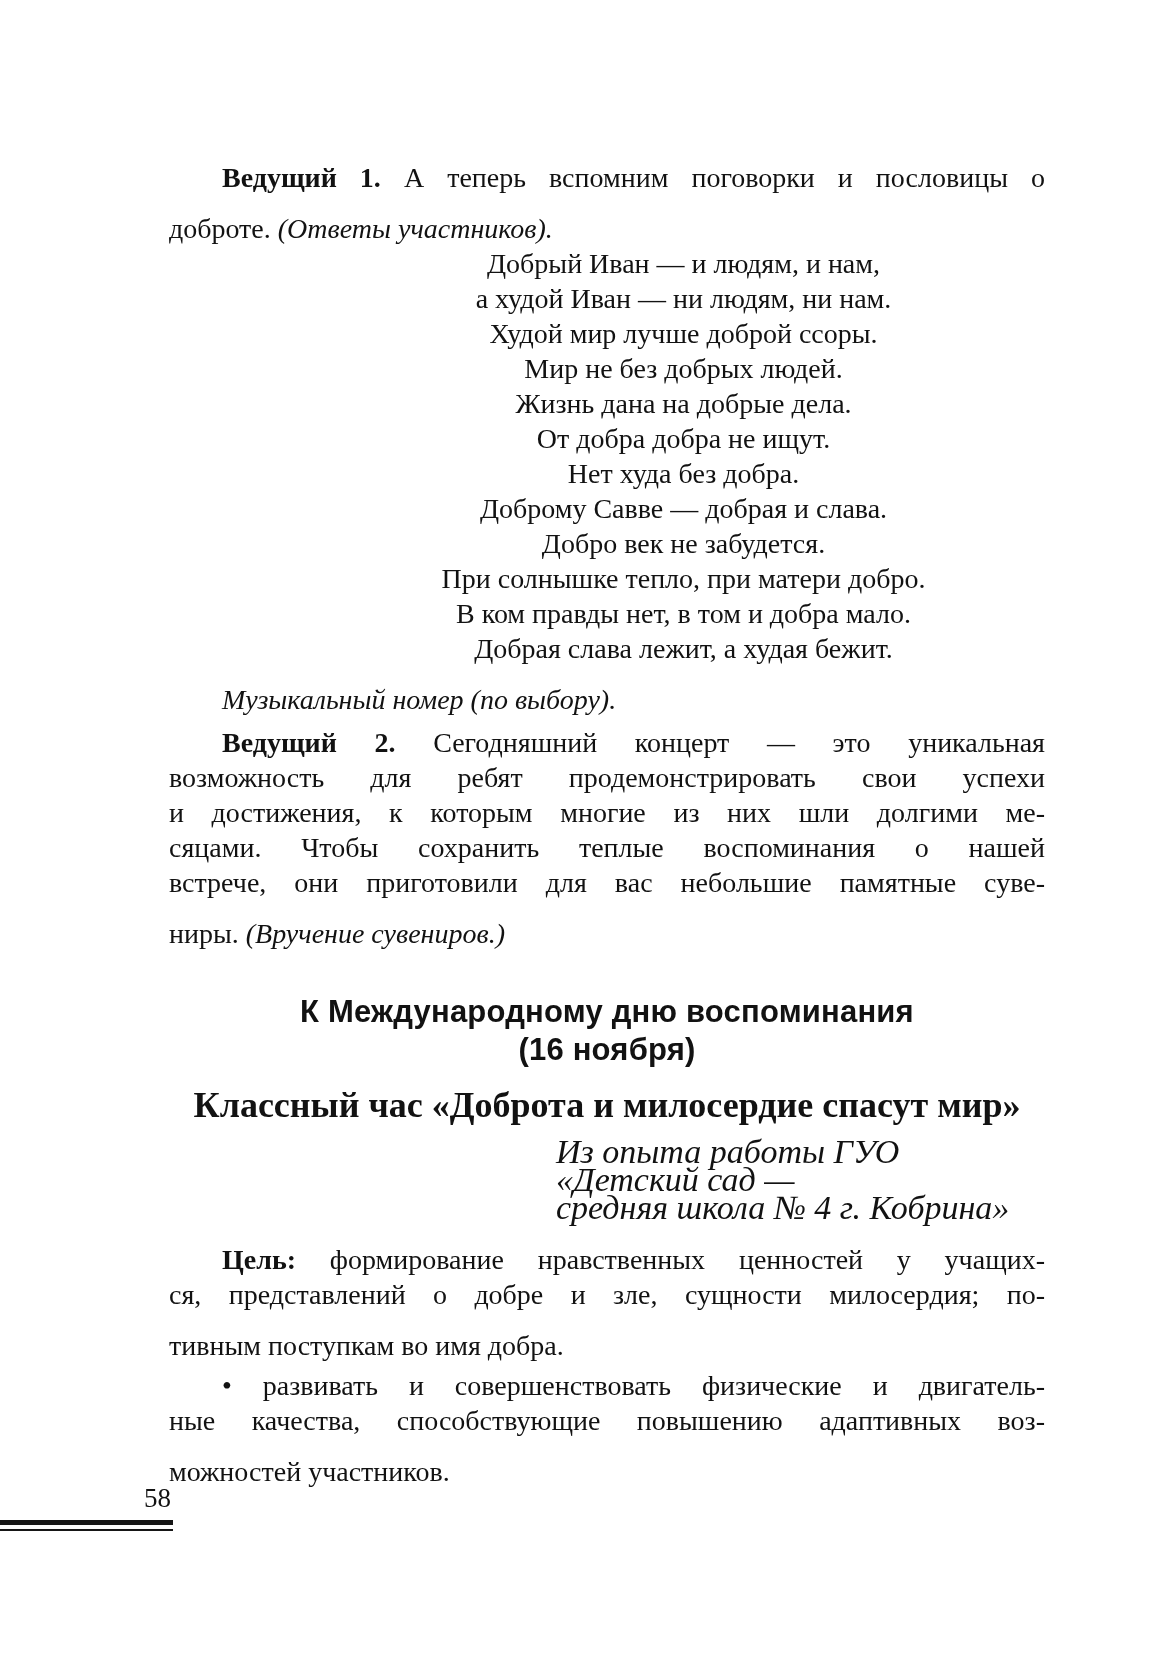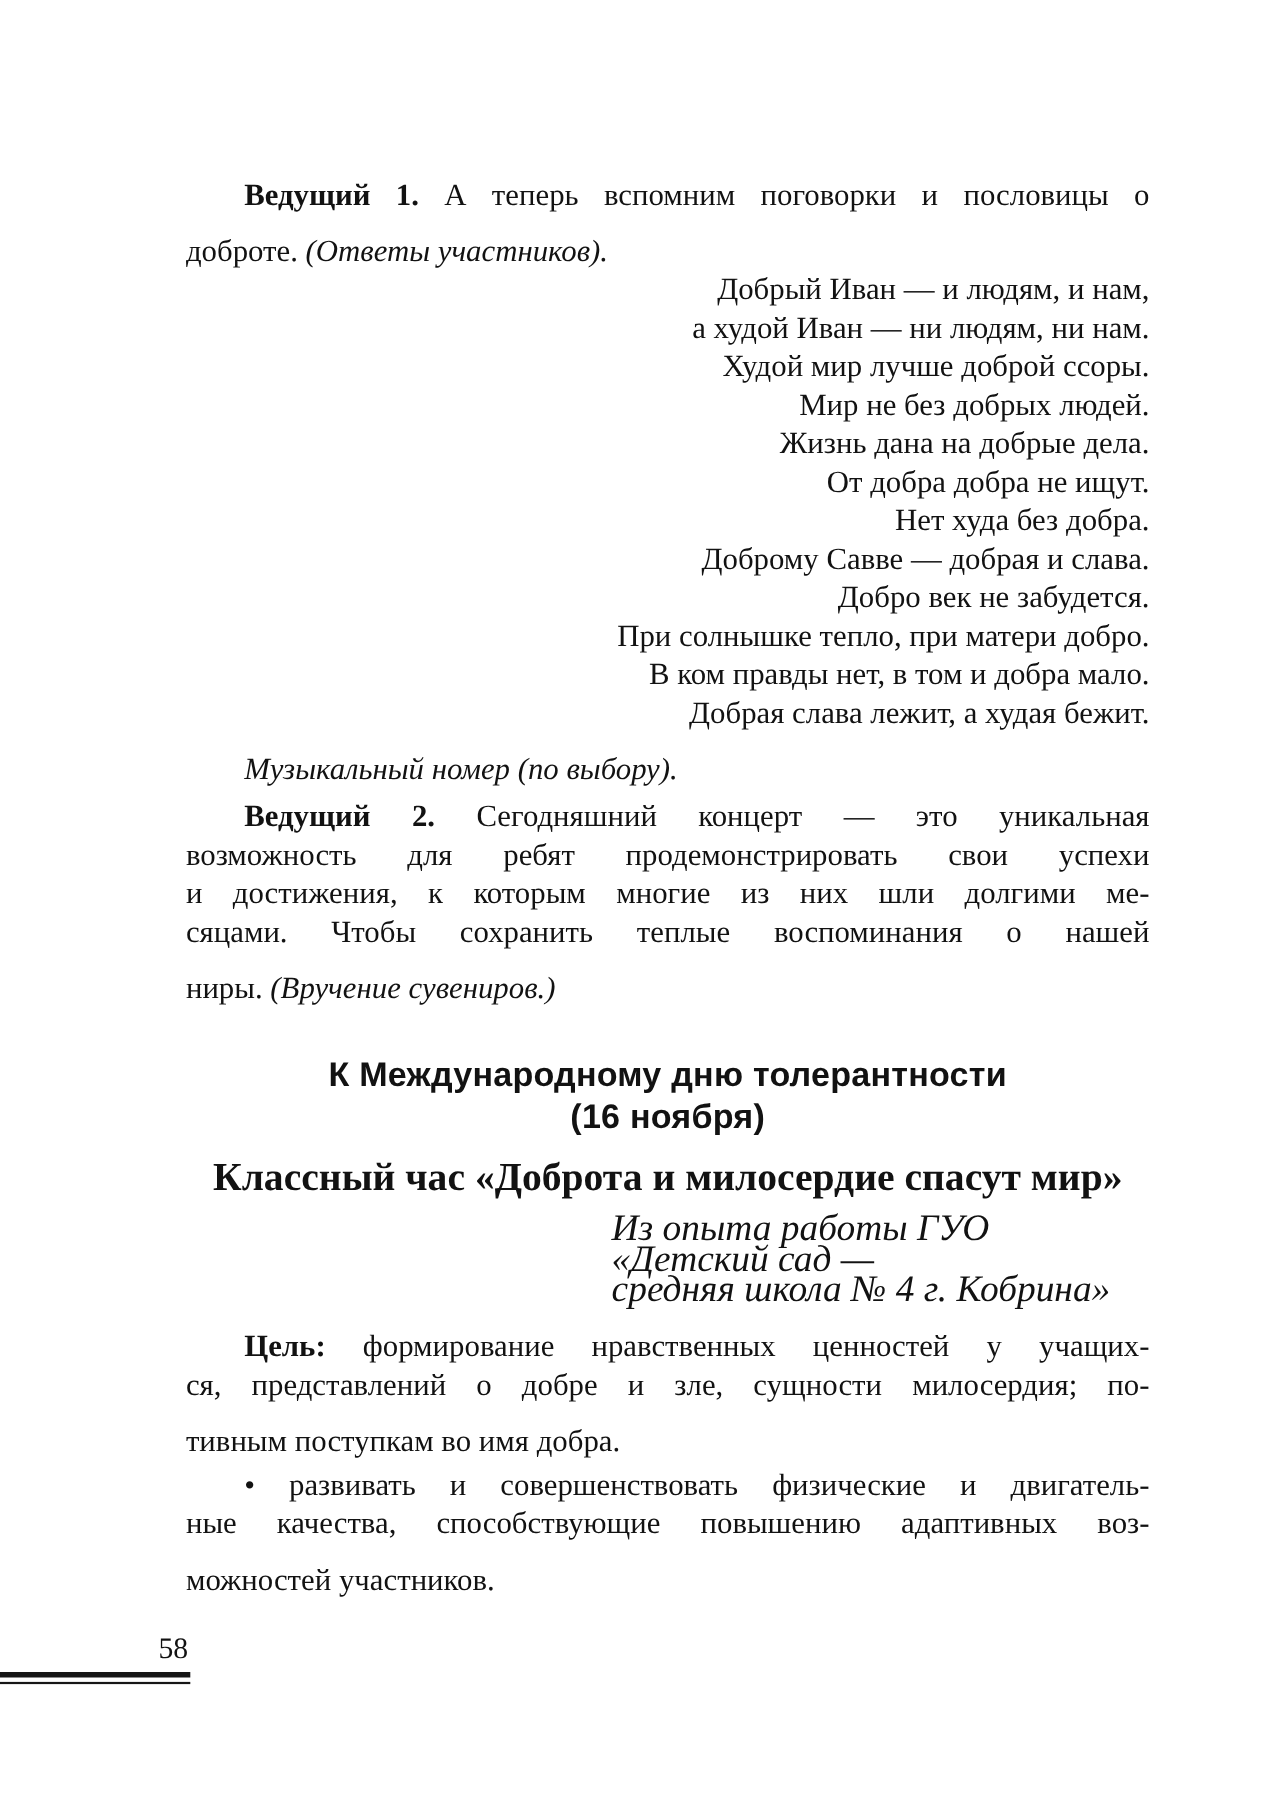--- a/index.html
+++ b/index.html
@@ -23,21 +23,21 @@
   
   .line { text-align:justify; text-align-last:justify; }
   .line.last { text-align:left; text-align-last:left;margin-top:16px; }
   .line.first { padding-left:53px; }
 
   .seg.bold   { font-weight:bold; }
   .seg.italic { font-style:italic; }
 
   
   .verse { margin-left:153px; }
-  .verse-line { white-space:nowrap; text-align:right; }
+  .verse-line { white-space:nowrap; text-align:center; }
 
   
   .h1 {
     margin-top:42px;
     font-family:"Liberation Sans", sans-serif;
     font-weight:bold; font-size:31px; line-height:38px;
     text-align:center;
     letter-spacing:0.2px;
   }
   .h2 {
@@ -98,24 +98,25 @@
         <div class="verse-line" data-name="proverb-line">Добрая слава лежит, а худая бежит.</div>
       </div>
       <div class="p-block" data-name="stage-direction">
         <div class="line last first" data-name="text-line"><span class="seg italic" data-name="text-run">Музыкальный номер (по выбору).</span></div>
       </div>
       <div class="p-block" data-name="host2-paragraph">
         <div class="line first" data-name="text-line"><span class="seg bold" data-name="text-run">Ведущий 2.</span><span class="seg regular" data-name="text-run"> Сегодняшний концерт — это уникальная</span></div>
         <div class="line" data-name="text-line"><span class="seg regular" data-name="text-run">возможность для ребят продемонстрировать свои успехи</span></div>
         <div class="line" data-name="text-line"><span class="seg regular" data-name="text-run">и достижения, к которым многие из них шли долгими ме-</span></div>
         <div class="line" data-name="text-line"><span class="seg regular" data-name="text-run">сяцами. Чтобы сохранить теплые воспоминания о нашей</span></div>
+        <div class="line" data-name="text-line"><span class="seg regular" data-name="text-run">встрече, они приготовили для вас небольшие памятные суве-</span></div>
         <div class="line last" data-name="text-line"><span class="seg regular" data-name="text-run">ниры. </span><span class="seg italic" data-name="text-run">(Вручение сувениров.)</span></div>
       </div>
       <div class="h1" data-name="section-heading">
-        <div class="h1-line" data-name="section-heading-line">К Международному дню толерантности</div>
+        <div class="h1-line" data-name="section-heading-line">К Международному дню воспоминания</div>
         <div class="h1-line" data-name="section-heading-line">(16 ноября)</div>
       </div>
       <div class="h2" data-name="event-title">Классный час «Доброта и милосердие спасут мир»</div>
       <div class="attr" data-name="source-attribution">
         <div class="attr-line" data-name="attribution-line">Из опыта работы ГУО «Детский сад —</div>
         <div class="attr-line" data-name="attribution-line">средняя школа № 4 г. Кобрина»</div>
       </div>
       <div class="p-block" data-name="goal-paragraph">
         <div class="line first" data-name="text-line"><span class="seg bold" data-name="text-run">Цель:</span><span class="seg regular" data-name="text-run"> формирование нравственных ценностей у учащих-</span></div>
         <div class="line" data-name="text-line"><span class="seg regular" data-name="text-run">ся, представлений о добре и зле, сущности милосердия; по-</span></div>

